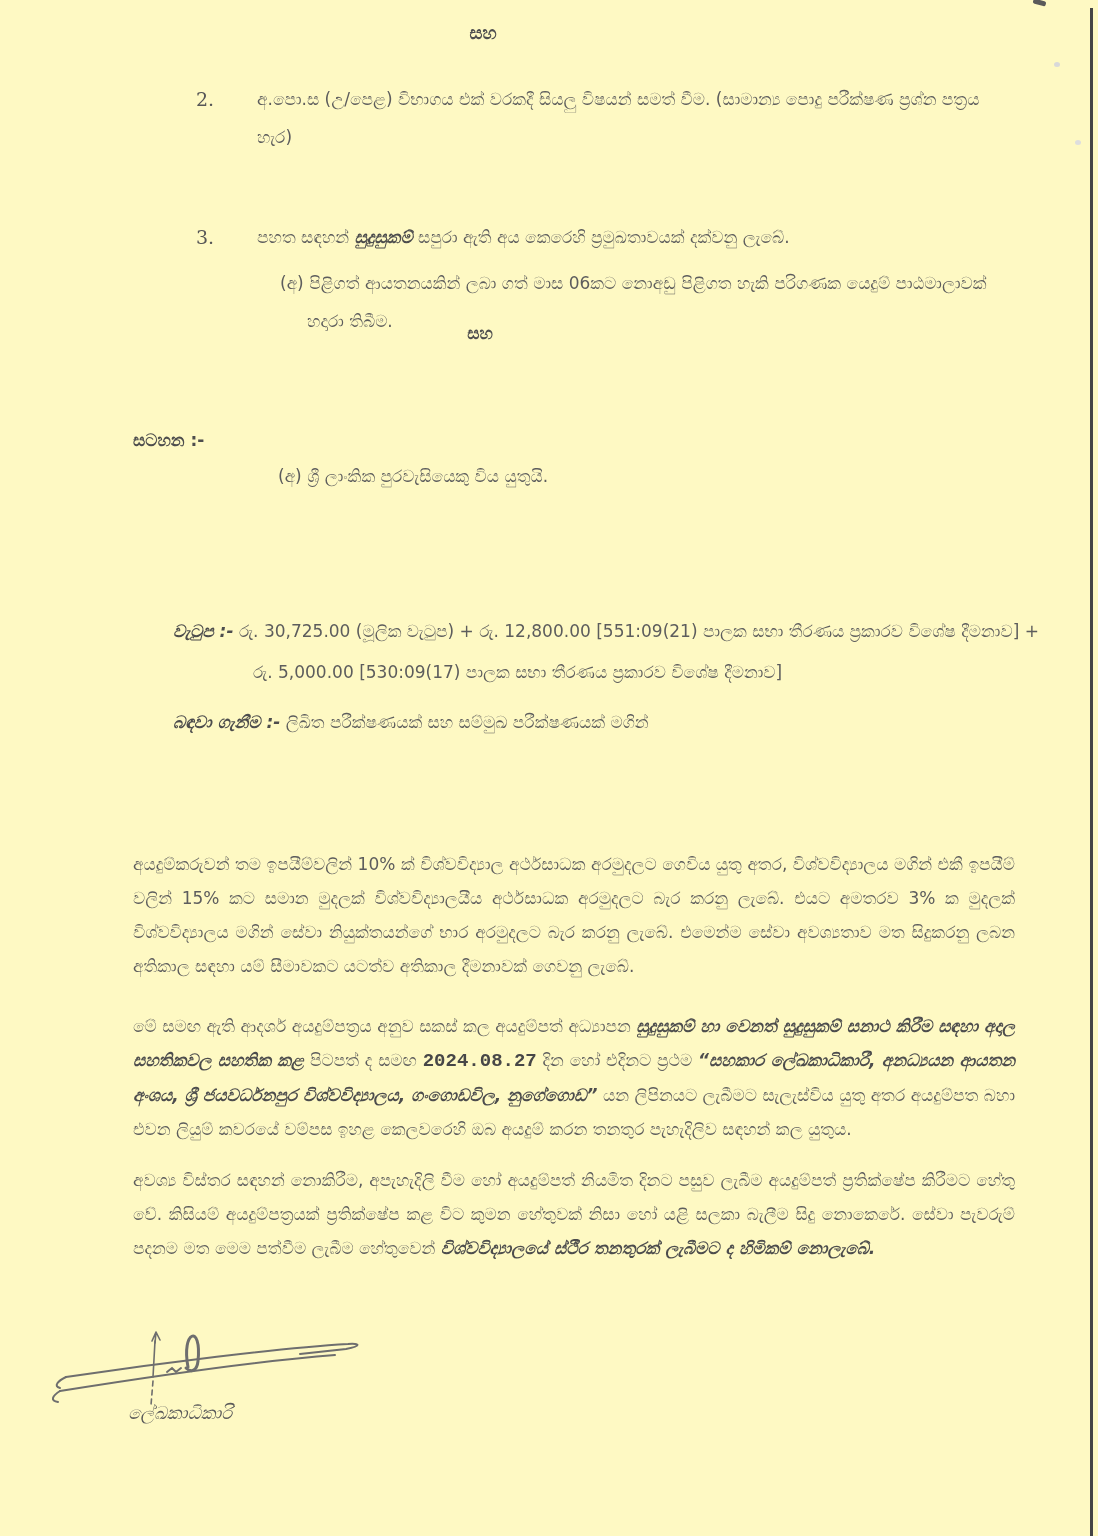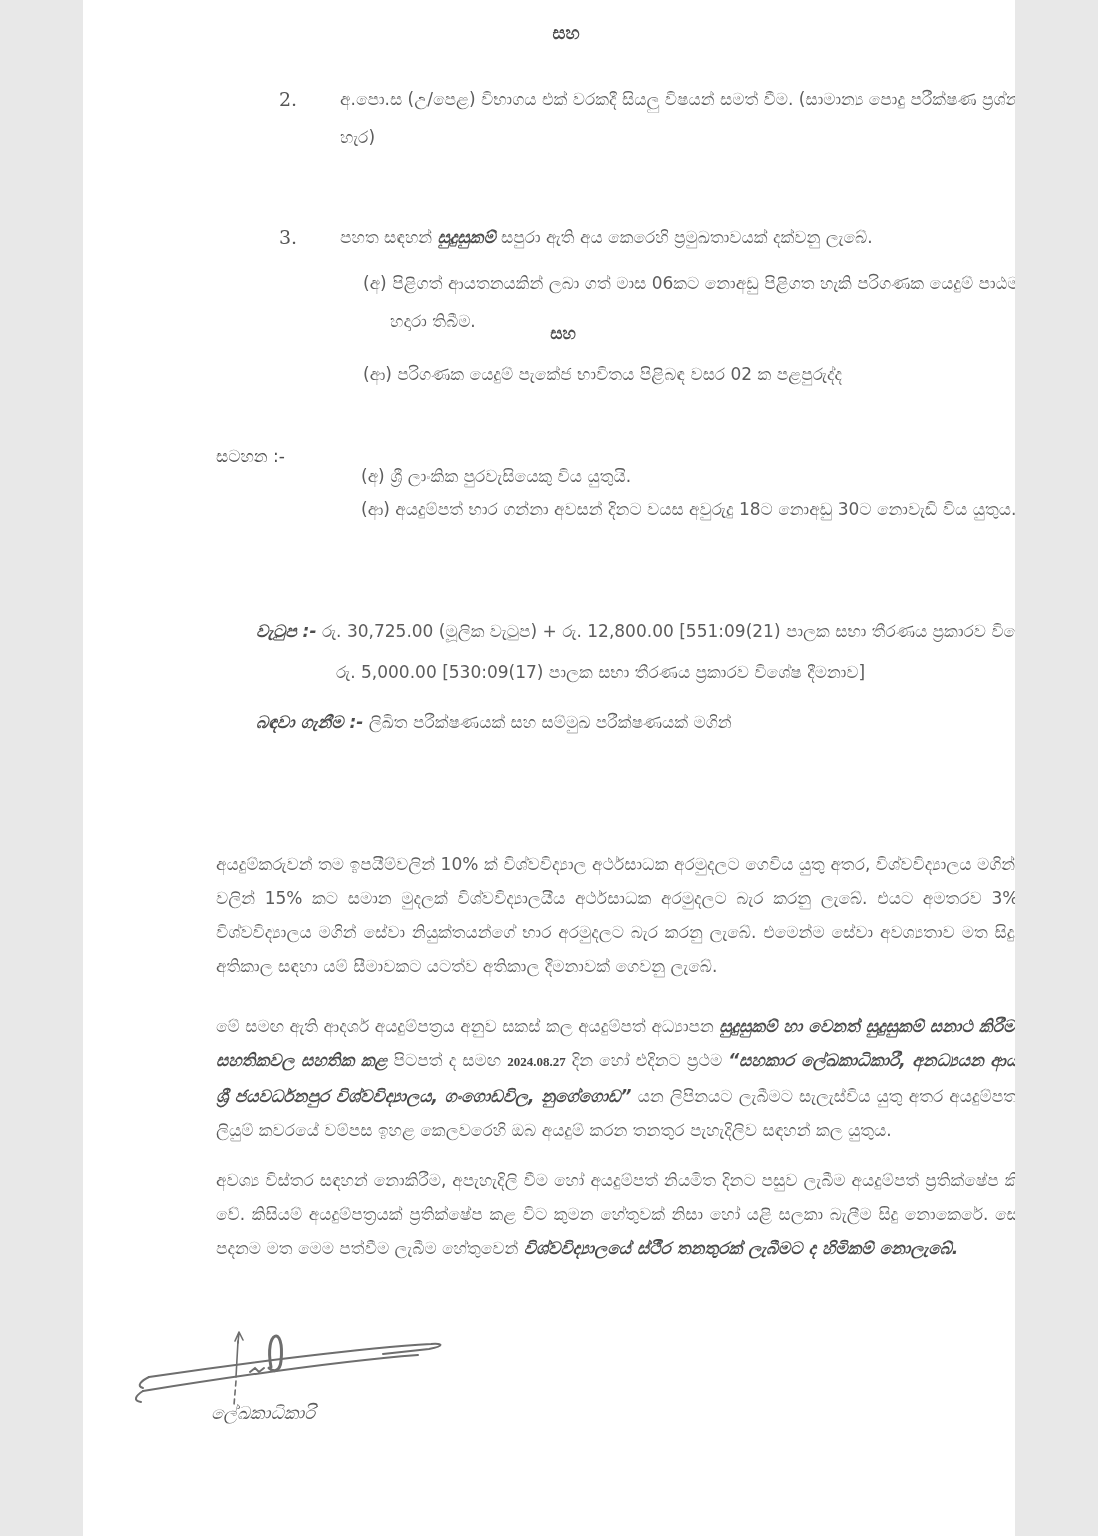--- a/index.html
+++ b/index.html
@@ -1,20 +1,20 @@
 <!DOCTYPE html>
 <html lang="si"><head>
 <meta charset="utf-8">
 <style>
   html,body { margin:0; padding:0; background:#e8e8e8; }
   #page {
     position:relative;
-    width:932px; height:1536px;
+    width:1098px; height:1536px;
     margin:0 auto;
-    background:#ffffff;
+    background:#fef9c3;
     font-family:"DejaVu Sans", sans-serif;
     color:#5d5d5d;
     overflow:hidden;
   }
   #page * { box-sizing:border-box; }
   .abs { position:absolute; }
   b, .bold { font-weight:bold; color:#4d4d4d;font-style:italic; }
   
   .sa-top { left:133px; top:22px; width:700px; text-align:center; font-weight:bold; color:#4f4f4f; font-size:18px; }
   .sa-mid { left:420px; top:323px; width:120px; text-align:center; font-weight:bold; color:#4f4f4f; font-size:17px; }
@@ -22,34 +22,34 @@
   .item { display:flex; }
   .item .num { flex:none; width:61px; font-family:"DejaVu Serif", serif; font-size:19px; color:#565656; line-height:38px; }
   .item .itxt { width:755px; line-height:38px; font-size:17px; }
   .item2 { left:196px; top:80px; }
   .item3 { left:196px; top:218px; }
   
   .sub { left:280px; width:736px; font-size:17px; line-height:38px; padding-left:27px; text-indent:-27px; }
   .sub-a  { top:264px; }
   .sub-aa { top:355px; }
   
-  .notes-heading { left:133px; top:430px; font-size:17px; font-weight:normal; color:#4d4d4d;margin-top:16px; }
+  .notes-heading { left:133px; top:430px; font-size:17px; font-weight:bold; color:#4d4d4d; }
   .notes { left:278px; top:460px; width:748px; font-size:17px; }
   .notes .note { padding-left:38px; text-indent:-38px; line-height:33px; }
   
   .hang { font-size:17px;margin-left:40px; }
   .salary     { left:133px; top:594px; width:886px; padding-left:80px;  text-indent:-80px;  line-height:41px; }
   .recruit    { left:133px; top:688px; width:886px; line-height:34px; }
   .assignment { left:133px; top:735px; width:886px; padding-left:237px; text-indent:-237px; line-height:36px; }
   
   .para { left:133px; width:882px; text-align:justify; font-size:17px; line-height:34px; }
   .para1 { top:830px; }
   .para2 { top:992px; }
   .para3 { top:1146px; }
-  .date-bold { font-weight:bold; color:#474747; font-size:13px; font-family:Liberation Serif, serif; }
+  .date-bold { font-weight:bold; color:#474747; font-size:19px; font-family:Liberation Mono, monospace; }
   
   .sig-svg { left:50px; top:1315px; }
   .sig-label { left:128px; top:1402px; font-size:18px; color:#5a5a5a;font-style:italic; }
   
   .edge-line { left:1090px; top:8px; width:3px; height:1528px; background:#454545; }
   .corner-mark { left:1033px; top:0; width:13px; height:5px; background:#5a5a5a; transform:rotate(15deg); border-radius:2px; }
   .speck1 { left:1054px; top:62px;  width:6px; height:5px; background:#d9d9d9; border-radius:50%; }
   .speck2 { left:1075px; top:140px; width:6px; height:5px; background:#dedede; border-radius:50%; }
 </style>
 </head>
@@ -66,26 +66,24 @@
 
   <div class="abs item item3">
     <span class="num">3.</span>
     <div class="itxt"><span>පහත සඳහන් </span><b>සුදුසුකම්</b><span> සපුරා ඇති අය කෙරෙහි ප්‍රමුඛතාවයක් දක්වනු ලැබේ.</span></div>
   </div>
 
   <div class="abs sub sub-a">(අ) පිළිගත් ආයතනයකින් ලබා ගත් මාස 06කට නොඅඩු පිළිගත හැකි පරිගණක යෙදුම් පාඨමාලාවක් හදාරා තිබීම.</div>
 
   <div class="abs sa-mid">සහ</div>
 
-  <div class="abs sub sub-aa">(ආ) පරිගණක යෙදුම් පැකේජ භාවිතය පිළිබඳ වසර 02 ක පළපුරුද්ද</div>
 
   <div class="abs notes-heading">සටහන :-</div>
   <div class="abs notes">
     <div class="note">(අ) ශ්‍රී ලාංකික පුරවැසියෙකු විය යුතුයි.</div>
-    <div class="note">(ආ) අයදුම්පත් භාර ගන්නා අවසන් දිනට වයස අවුරුදු 18ට නොඅඩු 30ට නොවැඩි විය යුතුය.</div>
   </div>
 
   <p class="abs hang salary"><b>වැටුප :-</b> <span>රු. 30,725.00 (මූලික වැටුප) + රු. 12,800.00 [551:09(21) පාලක සභා තීරණය ප්‍රකාරව විශේෂ දීමනාව] + රු. 5,000.00 [530:09(17) පාලක සභා තීරණය ප්‍රකාරව විශේෂ දීමනාව]</span></p>
 
   <p class="abs hang recruit"><b>බඳවා ගැනීම :-</b> <span>ලිඛිත පරීක්ෂණයක් සහ සම්මුඛ පරීක්ෂණයක් මගින්</span></p>
 
 
   <p class="abs para para1">අයදුම්කරුවන් තම ඉපයීම්වලින් 10% ක් විශ්වවිද්‍යාල අර්ථසාධක අරමුදලට ගෙවිය යුතු අතර, විශ්වවිද්‍යාලය මගින් එකී ඉපයීම් වලින් 15% කට සමාන මුදලක් විශ්වවිද්‍යාලයීය අර්ථසාධක අරමුදලට බැර කරනු ලැබේ. එයට අමතරව 3% ක මුදලක් විශ්වවිද්‍යාලය මගින් සේවා නියුක්තයන්ගේ භාර අරමුදලට බැර කරනු ලැබේ. එමෙන්ම සේවා අවශ්‍යතාව මත සිදුකරනු ලබන අතිකාල සඳහා යම් සීමාවකට යටත්ව අතිකාල දීමනාවක් ගෙවනු ලැබේ.</p>
 
   <p class="abs para para2"><span>මේ සමඟ ඇති ආදර්ශ අයදුම්පත්‍රය අනුව සකස් කල අයදුම්පත් අධ්‍යාපන </span><b>සුදුසුකම් හා වෙනත් සුදුසුකම් සනාථ කිරීම සඳහා අදාල සහතිකවල සහතික කළ</b><span> පිටපත් ද සමඟ </span><span class="date-bold">2024.08.27</span><span> දින හෝ එදිනට ප්‍රථම </span><b>“සහකාර ලේඛකාධිකාරී, අනධ්‍යයන ආයතන අංශය, ශ්‍රී ජයවර්ධනපුර විශ්වවිද්‍යාලය, ගංගොඩවිල, නුගේගොඩ”</b><span> යන ලිපිනයට ලැබීමට සැලැස්විය යුතු අතර අයදුම්පත බහා එවන ලියුම් කවරයේ වම්පස ඉහළ කෙලවරෙහි ඔබ අයදුම් කරන තනතුර පැහැදිලිව සඳහන් කල යුතුය.</span></p>

